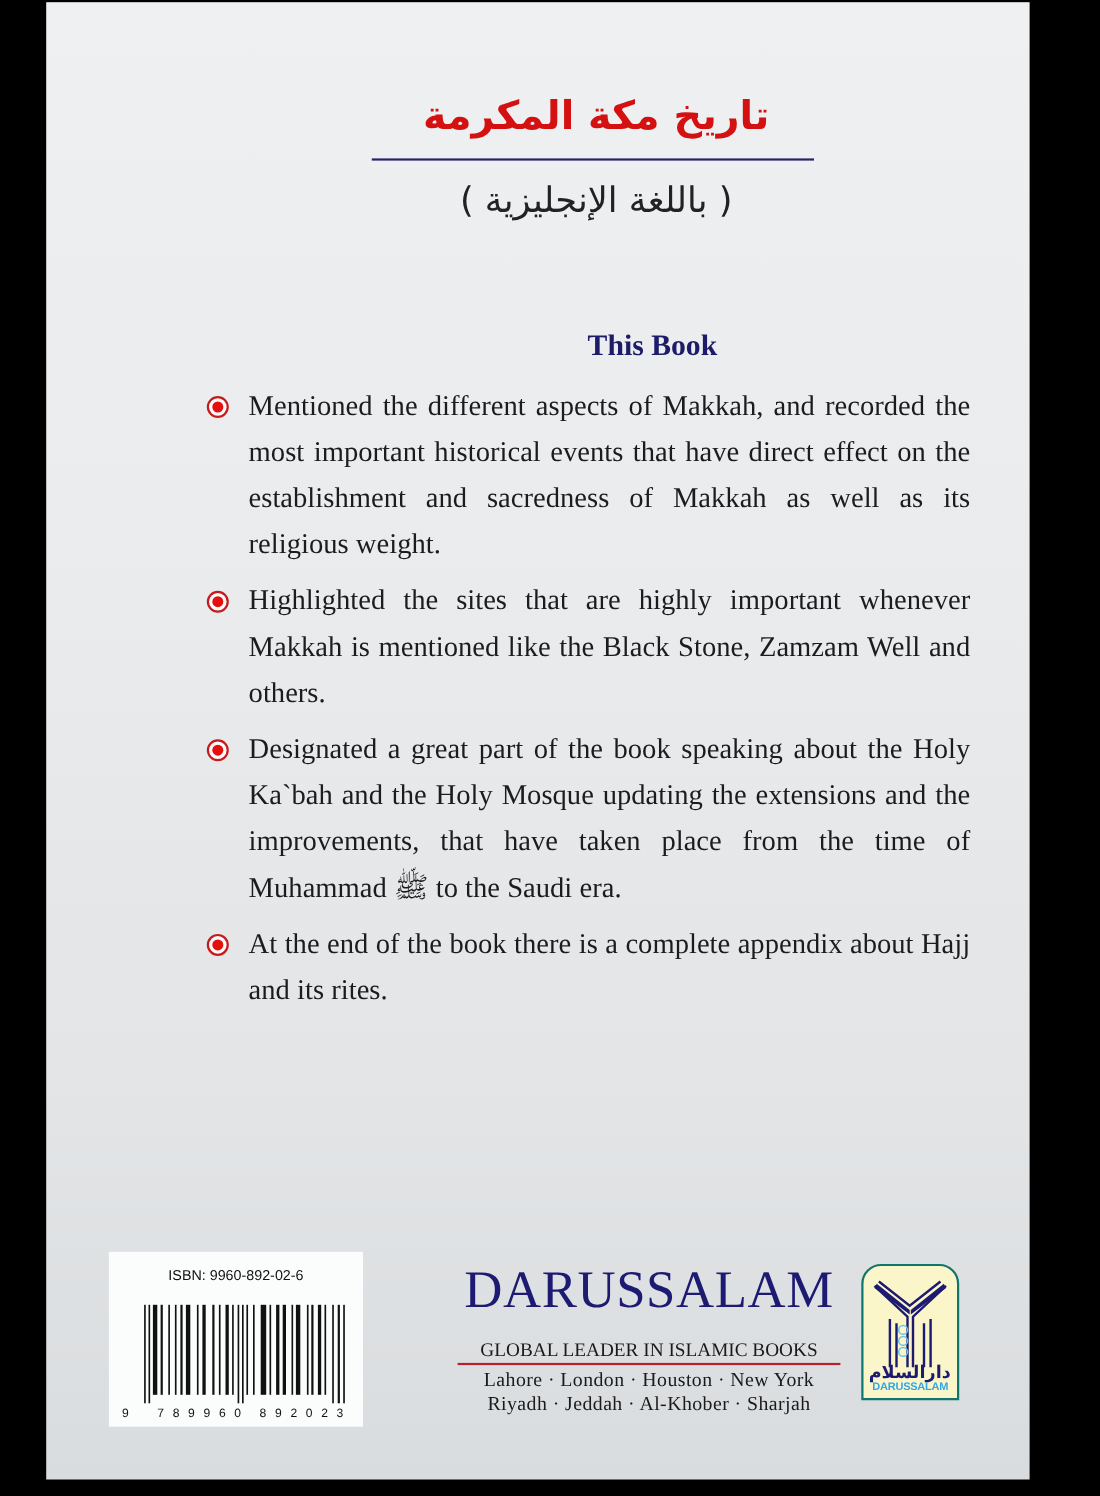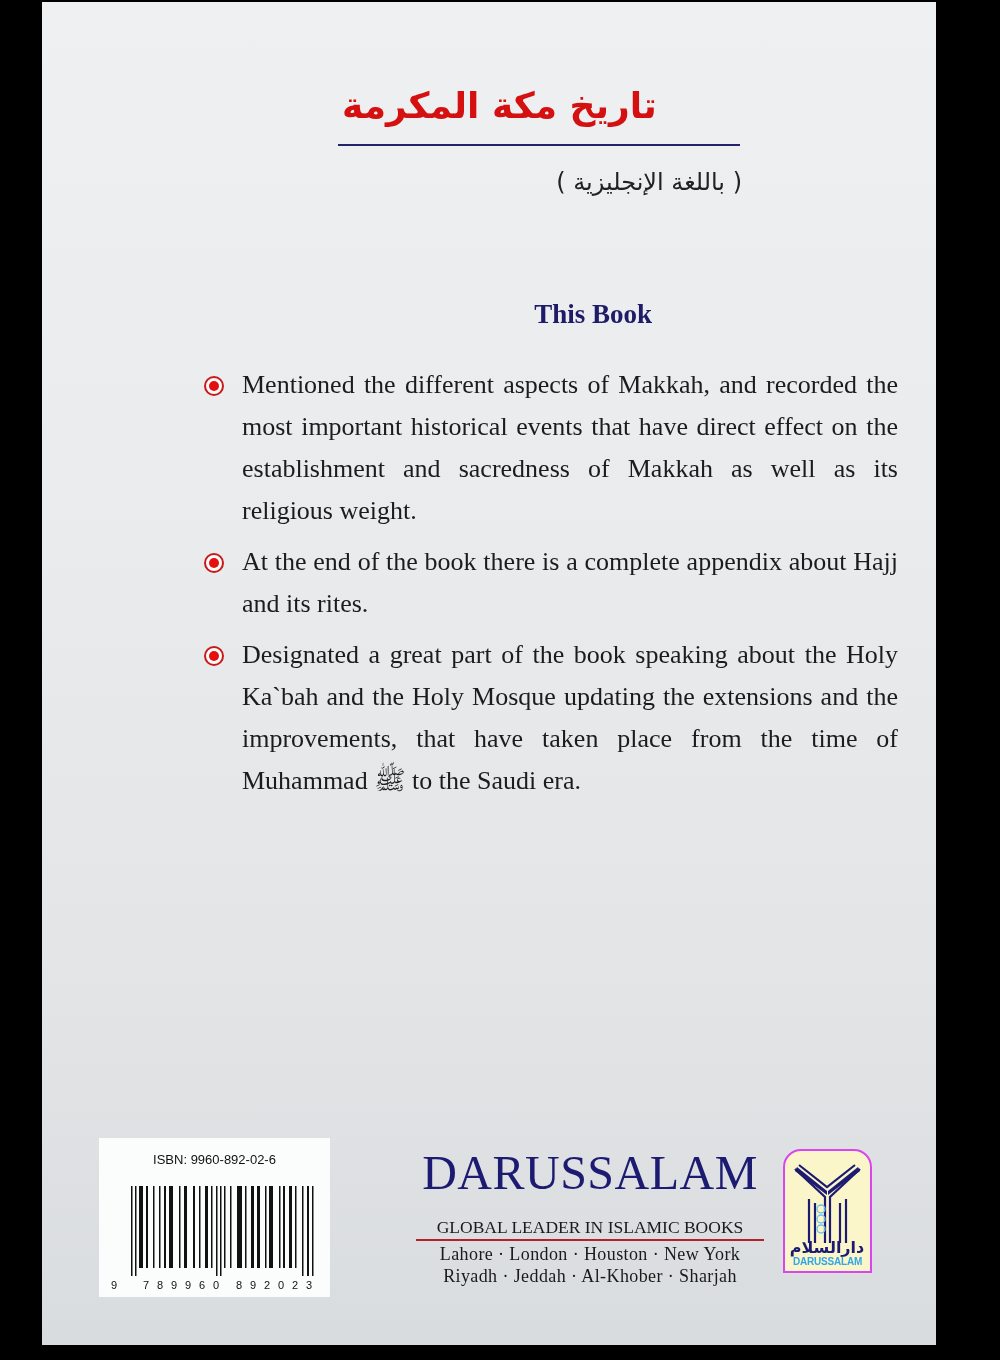--- a/index.html
+++ b/index.html
@@ -12,56 +12,57 @@
   }
   .cover {
     position: absolute;
     left: 42px; top: 2px;
     width: 894px; height: 1343px;
     background: linear-gradient(180deg, #eef0f1 0%, #e9ebec 40%, #e2e4e6 75%, #d9dcde 100%);
   }
   .ar-title {
     position: absolute;
     left: 300px; top: 82px; width: 400px;
-    text-align: left;
+    text-align: center;
     font-family: "DejaVu Sans", sans-serif;
     font-weight: bold;
     font-size: 36px;
     color: #d41010;
     direction: rtl;
     line-height: 44px;
   }
   .title-rule {
     position: absolute;
     left: 296px; top: 142px;
     width: 402px; height: 2px;
     background: #26236d;
   }
   .ar-subtitle {
     position: absolute;
     left: 300px; top: 162px; width: 400px;
+    text-align: center;
     font-family: "DejaVu Sans", sans-serif;
-    font-size: 24px;
+    font-size: 32px;
     color: #222;
     direction: rtl;
     line-height: 36px;
   }
   .section-heading {
     position: absolute;
     left: 330px; top: 295px; width: 280px;
     text-align: right;
     font-weight: bold;
     font-size: 27px;
     color: #1e1b68;
     line-height: 34px;
   }
   .bullets {
     position: absolute;
     left: 140px; top: 346px; width: 700px;
-    margin: 16px; padding: 0; list-style: none;
+    margin: 0; padding: 0; list-style: none;
   }
   .bullet-item {
     position: relative;
     padding-left: 44px;
     margin-bottom: 9px;
   }
   .bullet-icon {
     position: absolute;
     left: 6px; top: 12px;
     width: 20px; height: 20px;
@@ -139,21 +140,21 @@
     font-size: 18px;
     line-height: 22px;
     color: #1a1a1a;
     letter-spacing: 0.4px;
   }
   .logo-box {
     position: absolute;
     left: 783px; top: 1149px;
     width: 89px; height: 124px;
     background: #fbf6c9;
-    border: 2px solid #d946ef;
+    border: 2px solid #0f766e;
     border-radius: 18px 18px 0 0;
     box-sizing: border-box;
     overflow: hidden;
   }
   .logo-svg { position: absolute; left: 0; top: 0; }
   .logo-label {
     position: absolute;
     left: 0; bottom: 4px; width: 100%;
     text-align: center;
     font-family: "Liberation Sans", sans-serif;
@@ -174,25 +175,29 @@
 
   <div class="section-heading">This Book</div>
 
   <ul class="bullets">
     <li class="bullet-item">
       <span class="bullet-icon"></span>
       <span class="bullet-text">Mentioned the different aspects of Makkah, and recorded the most important historical events that have direct effect on the establishment and sacredness of Makkah as well as its religious weight.</span>
     </li>
     <li class="bullet-item">
       <span class="bullet-icon"></span>
+      <span class="bullet-text">Highlighted the sites that are highly important whenever Makkah is mentioned like the Black Stone, Zamzam Well and others.</span>
+    </li>
+    <li class="bullet-item">
+      <span class="bullet-icon"></span>
+      <span class="bullet-text">Designated a great part of the book speaking about the Holy Ka`bah and the Holy Mosque updating the extensions and the improvements, that have taken place from the time of Muhammad ﷺ to the Saudi era.</span>
+    </li>
+    <li class="bullet-item">
+      <span class="bullet-icon"></span>
       <span class="bullet-text">At the end of the book there is a complete appendix about Hajj and its rites.</span>
-    </li>
-    <li class="bullet-item">
-      <span class="bullet-icon"></span>
-      <span class="bullet-text">Designated a great part of the book speaking about the Holy Ka`bah and the Holy Mosque updating the extensions and the improvements, that have taken place from the time of Muhammad ﷺ to the Saudi era.</span>
     </li>
   </ul>
 
 </div>
 
 <div class="barcode-box">
   <div class="isbn">ISBN: 9960-892-02-6</div>
   <svg class="bars" viewBox="0 0 190 90" preserveAspectRatio="none">
     <g fill="#111">
       <rect x="2" y="0" width="1.5" height="90"></rect>

